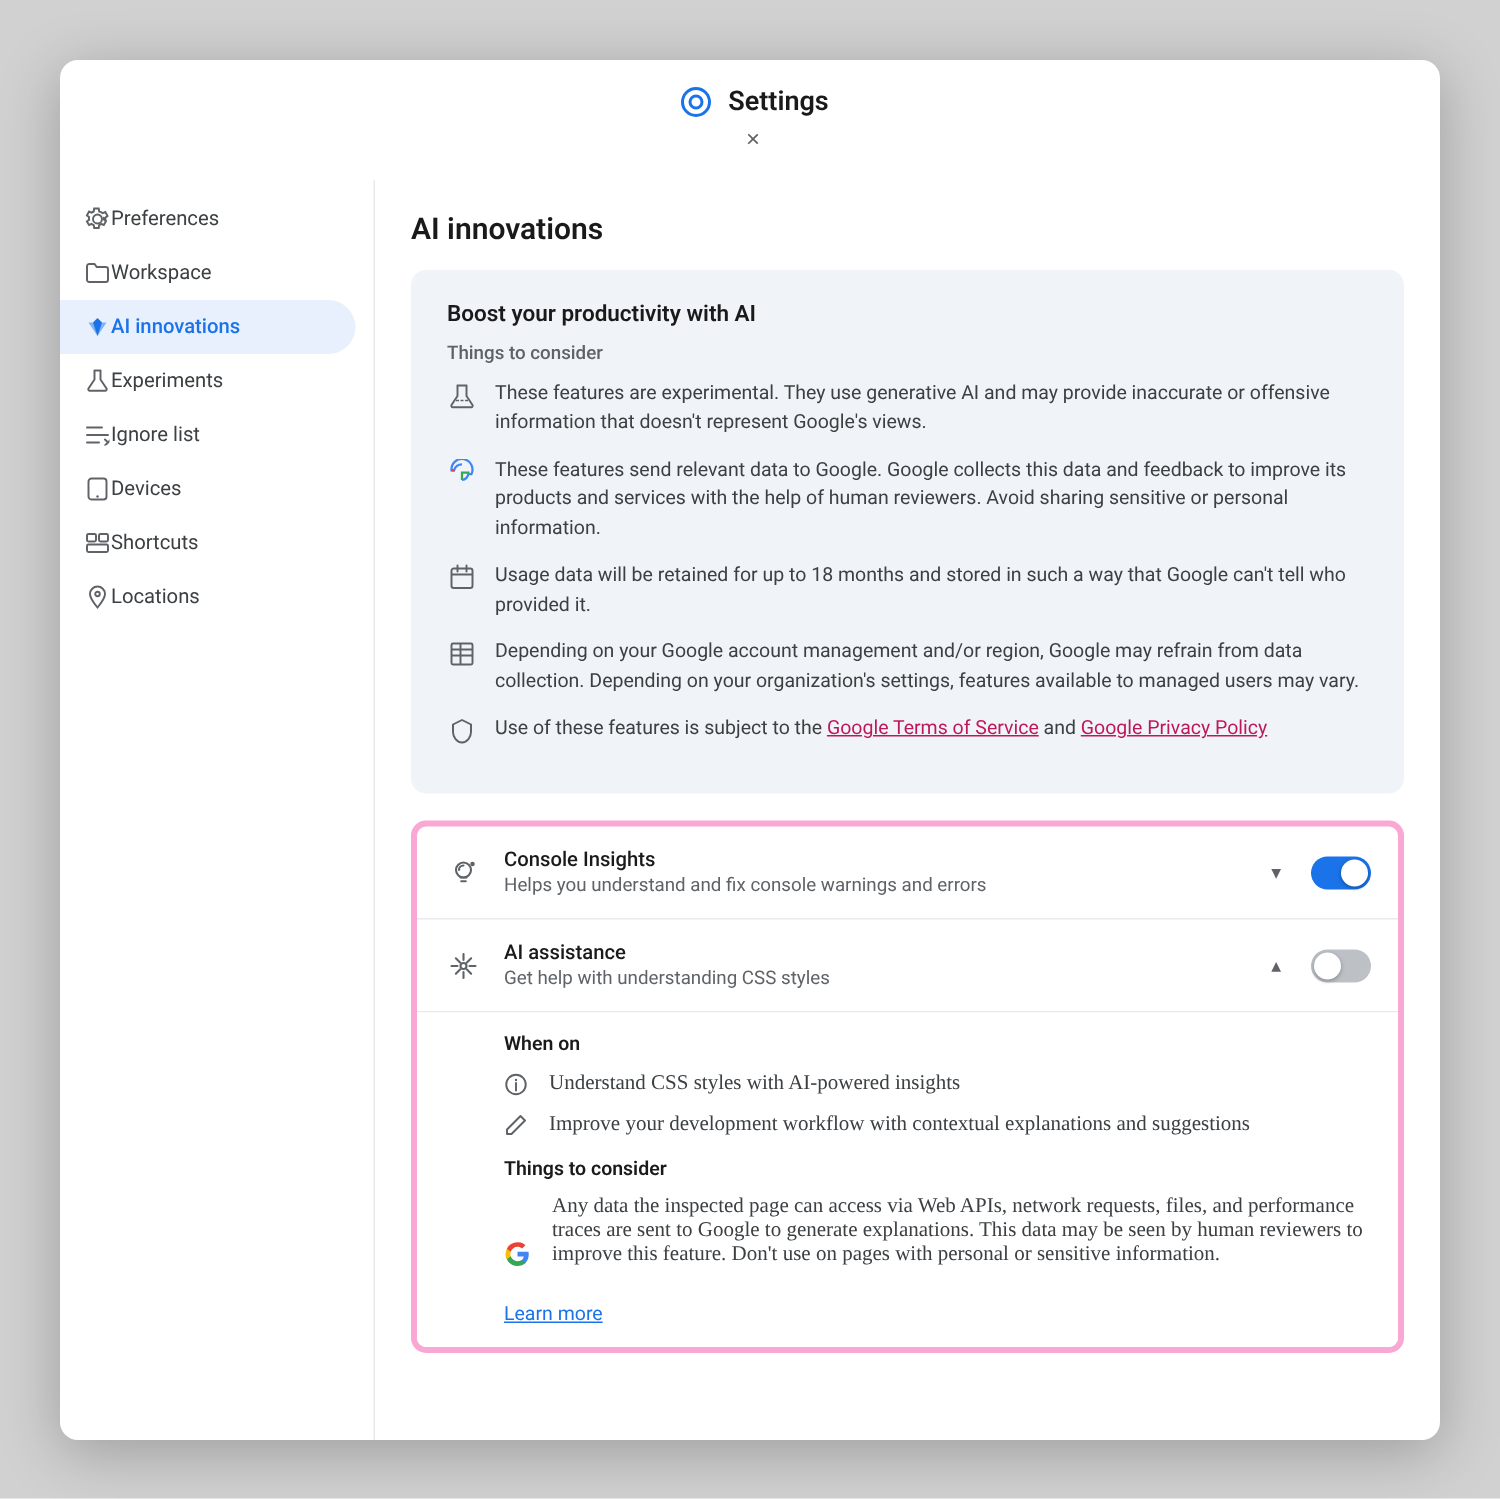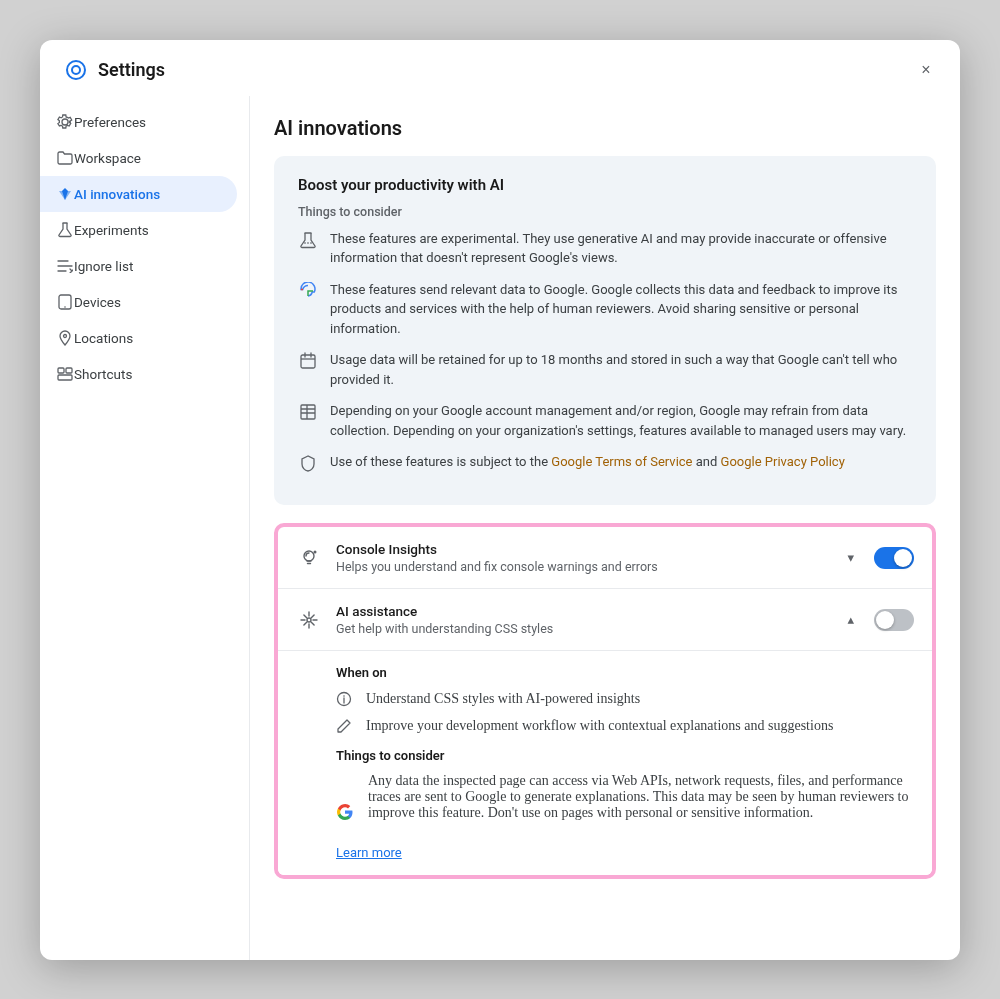--- a/index.html
+++ b/index.html
@@ -23,20 +23,21 @@
       display: flex;
       flex-direction: column;
       overflow: hidden;
     }
     .window-header {
       display: flex;
       align-items: center;
       justify-content: space-between;
       padding: 16px 20px 12px 24px;
       border-bottom: none;
+      flex-direction: column;
     }
     .window-title {
       font-size: 18px;
       font-weight: 600;
       color: #1a1a1a;
       display: flex;
       align-items: center;
       gap: 10px;
     }
     .title-icon {
@@ -137,21 +138,21 @@
     .consideration-item .icon {
       width: 20px;
       min-width: 20px;
       height: 20px;
       display: flex;
       align-items: center;
       justify-content: center;
       margin-top: 1px;
       font-size: 15px;
     }
-    .link-blue { color: #a16207; cursor: pointer; }
+    .link-blue { color: #be185d; text-decoration: underline; cursor: pointer; }
     .features-card {
       background: #fff;
       border: 4px solid #f9a8d4;
       border-radius: 10px;
       overflow: hidden;
     }
     .feature-row {
       display: flex;
       align-items: center;
       padding: 14px 18px;
@@ -338,37 +339,37 @@
             <rect x="1" y="1" width="12" height="14" rx="2" stroke="#5f6368" stroke-width="1.3"></rect>
             <circle cx="7" cy="13" r="0.8" fill="#5f6368"></circle>
           </svg>
         </span>
         <span>Devices</span>
       </div>
 
 
       <div class="sidebar-item">
         <span class="icon">
-          <svg width="12" height="16" viewBox="0 0 12 16" fill="none">
-            <path d="M6 1a5 5 0 015 5c0 3-5 9-5 9S1 9 1 6a5 5 0 015-5z" stroke="#5f6368" stroke-width="1.3"></path>
-            <circle cx="6" cy="6" r="1.5" stroke="#5f6368" stroke-width="1.3"></circle>
-          </svg>
-        </span>
-        <span>Locations</span>
-      </div>
-
-      <div class="sidebar-item">
-        <span class="icon">
           <svg width="16" height="14" viewBox="0 0 16 14" fill="none">
             <rect x="1" y="1" width="6" height="5" rx="1" stroke="#5f6368" stroke-width="1.3"></rect>
             <rect x="9" y="1" width="6" height="5" rx="1" stroke="#5f6368" stroke-width="1.3"></rect>
             <rect x="1" y="8" width="14" height="5" rx="1" stroke="#5f6368" stroke-width="1.3"></rect>
           </svg>
         </span>
         <span>Shortcuts</span>
+      </div>
+
+      <div class="sidebar-item">
+        <span class="icon">
+          <svg width="12" height="16" viewBox="0 0 12 16" fill="none">
+            <path d="M6 1a5 5 0 015 5c0 3-5 9-5 9S1 9 1 6a5 5 0 015-5z" stroke="#5f6368" stroke-width="1.3"></path>
+            <circle cx="6" cy="6" r="1.5" stroke="#5f6368" stroke-width="1.3"></circle>
+          </svg>
+        </span>
+        <span>Locations</span>
       </div>
 
     </div>
 
     <div class="main">
       <div class="page-title">AI innovations</div>
 
       <div class="boost-card">
         <h2>Boost your productivity with AI</h2>
         <div class="things-label">Things to consider</div>

